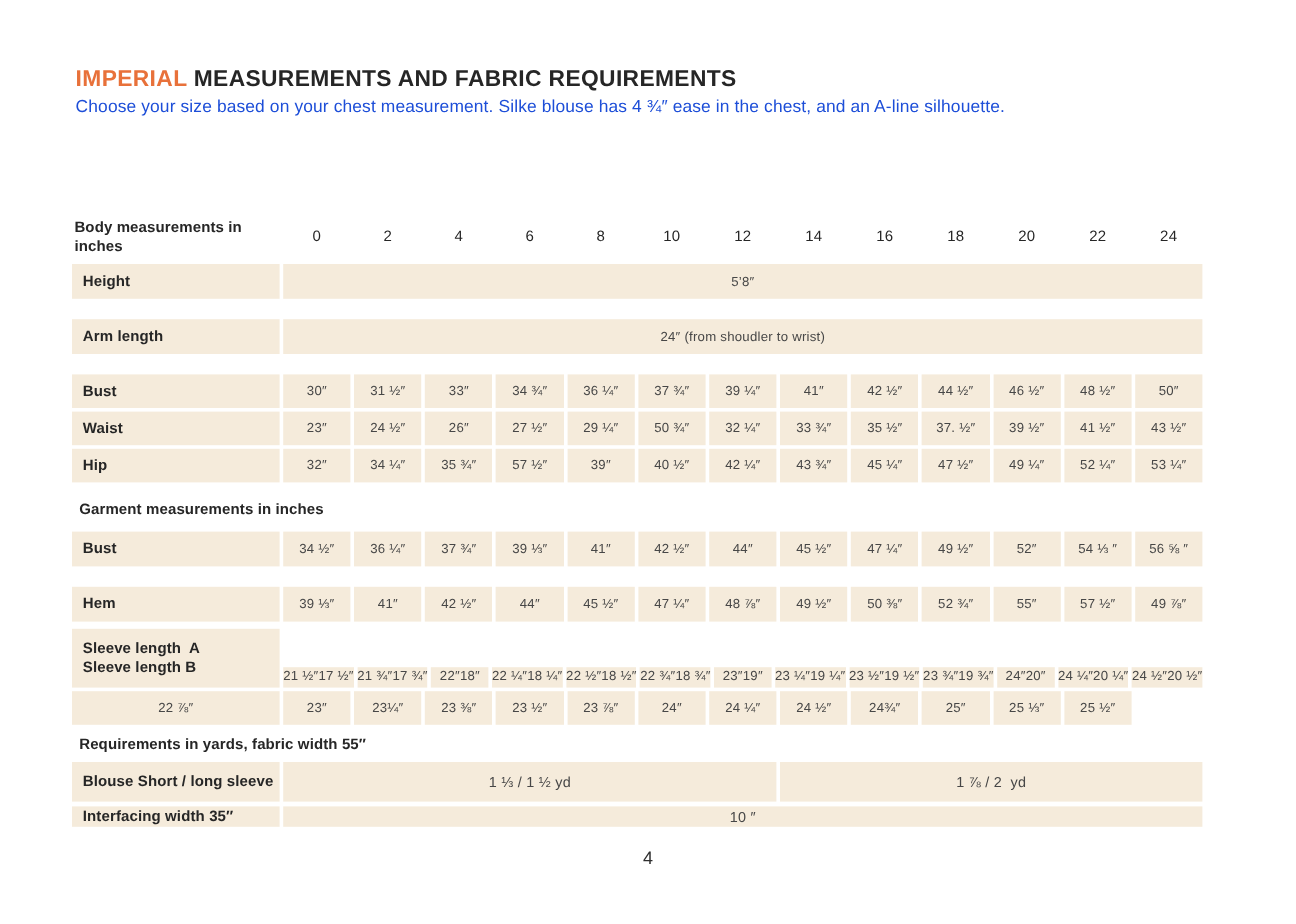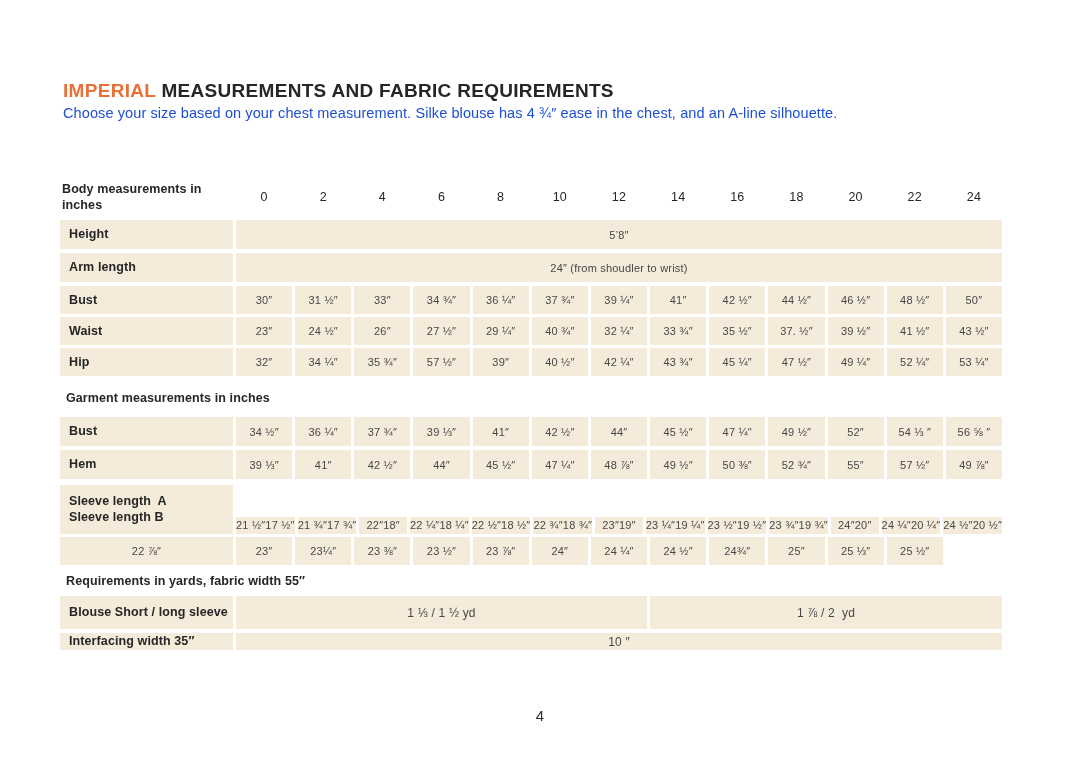--- a/index.html
+++ b/index.html
@@ -7,40 +7,40 @@
     --cell-bg:#F5EBDB;
     --text-dark:#262626;
     --text-value:#474747;
   }
   html,body{margin:0;padding:0;}
   body{
     width:1080px;height:770px;background:#ffffff;position:relative;
     font-family:"Liberation Sans","DejaVu Sans",sans-serif;
     -webkit-font-smoothing:antialiased;
   }
-  .title-block{position:absolute;left:63px;top:80px;width:960px;}
+  .title-block{position:absolute;left:63px;top:56px;width:960px;}
   .page-title{margin:0;font-size:19px;font-weight:600;letter-spacing:0.3px;color:var(--text-dark);}
   .page-title .accent{color:var(--accent);}
   .subtitle{margin:3px 0 0;font-size:14.5px;font-weight:400;color:#1d4ed8;letter-spacing:0.1px;}
 
   .size-table{position:absolute;left:60px;top:178px;width:942px;}
   .row{display:grid;grid-template-columns:173px repeat(13,1fr);column-gap:3px;}
   .cell{
     background:var(--cell-bg);display:flex;align-items:center;justify-content:center;
     font-size:11px;color:var(--text-value);letter-spacing:0.2px;white-space:pre;
   }
   .label-cell{
     background:var(--cell-bg);display:flex;align-items:center;justify-content:flex-start;
     padding-left:9px;font-weight:bold;font-size:12.5px;color:var(--text-dark);
     white-space:pre-wrap;line-height:1.3;letter-spacing:0.1px;
   }
   .header-row{height:38px;margin-bottom:4px;align-items:center;}
   .header-row .label-cell{background:transparent;padding-left:2px;}
   .size-head{background:transparent;font-size:12.5px;font-weight:500;color:var(--text-dark);}
-  .r-body{height:29px;margin-bottom:4px;}
+  .r-body{height:29px;margin-bottom:17px;}
   .r-meas{height:28px;margin-bottom:3px;}
   .span-all{grid-column:2 / -1;}
   .span-left{grid-column:2 / span 7;}
   .span-right{grid-column:9 / -1;}
   .section-row{height:38px;display:flex;align-items:center;padding-left:6px;
     font-weight:bold;font-size:12.5px;color:var(--text-dark);letter-spacing:0.1px;}
   .section-row.req{height:31px;}
   .sleeve-row{height:45px;margin-bottom:7px;}
   .sleeve-cell{line-height:1.5;margin-top:32px;}
   .blouse-row{height:33px;margin-bottom:4px;}
@@ -107,21 +107,21 @@
     <div class="cell">50″</div>
   </div>
 
   <div class="row r-meas">
     <div class="label-cell">Waist</div>
     <div class="cell">23″</div>
     <div class="cell">24 ½″</div>
     <div class="cell">26″</div>
     <div class="cell">27 ½″</div>
     <div class="cell">29 ¼″</div>
-    <div class="cell">40 ¾″</div>
+    <div class="cell">50 ¾″</div>
     <div class="cell">32 ¼″</div>
     <div class="cell">33 ¾″</div>
     <div class="cell">35 ½″</div>
     <div class="cell">37. ½″</div>
     <div class="cell">39 ½″</div>
     <div class="cell">41 ½″</div>
     <div class="cell">43 ½″</div>
   </div>
 
   <div class="row r-meas">

